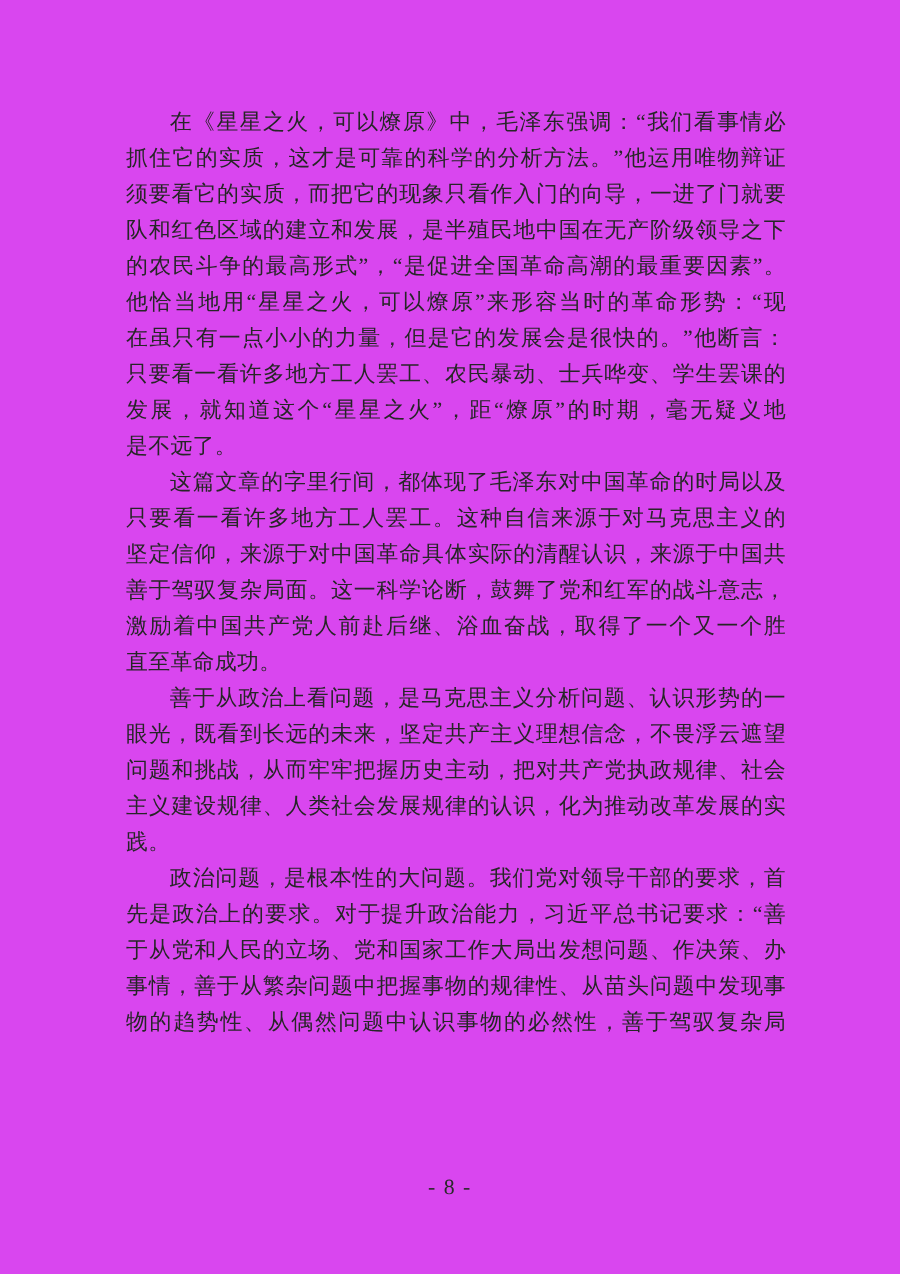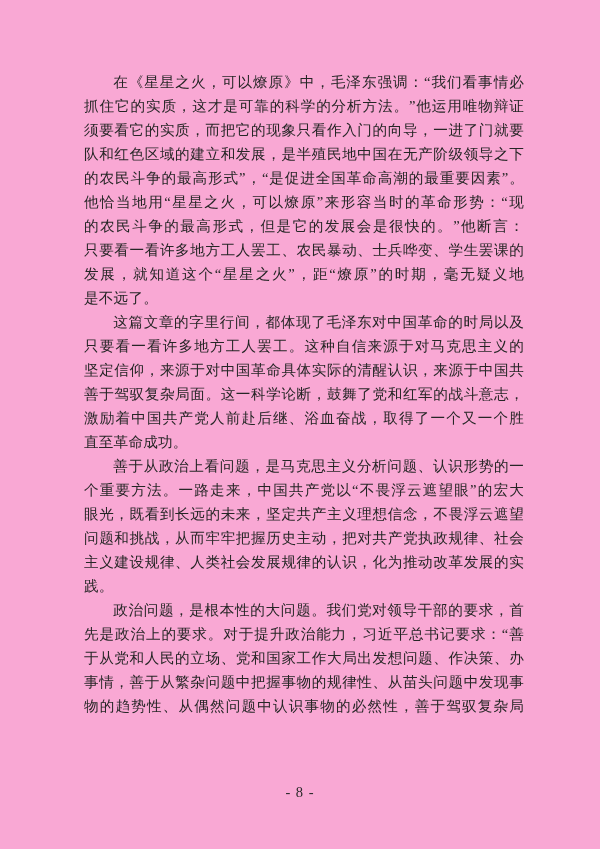--- a/index.html
+++ b/index.html
@@ -4,21 +4,21 @@
 <style>
   html, body {
     margin: 0;
     padding: 0;
     background: #ffffff;
   }
   .page {
     position: relative;
     width: 600px;
     height: 849px;
-    background: #f9a8d4;
+    background: #d946ef;
     font-family: "Liberation Serif", "DejaVu Serif", serif;
     color: #262626;
     overflow: hidden;
   }
   .text-body {
     position: absolute;
     left: 84px;
     top: 70px;
     width: 440px;
   }
@@ -58,36 +58,35 @@
 
 <div class="page">
   <div class="text-body">
       <div class="paragraph">
         <div class="line first-line">在《星星之火，可以燎原》中，毛泽东强调：“我们看事情必</div>
         <div class="line">抓住它的实质，这才是可靠的科学的分析方法。”他运用唯物辩证</div>
         <div class="line">须要看它的实质，而把它的现象只看作入门的向导，一进了门就要</div>
         <div class="line">队和红色区域的建立和发展，是半殖民地中国在无产阶级领导之下</div>
         <div class="line">的农民斗争的最高形式”，“是促进全国革命高潮的最重要因素”。</div>
         <div class="line">他恰当地用“星星之火，可以燎原”来形容当时的革命形势：“现</div>
-        <div class="line">的农民斗争的最高形式，但是它的发展会是很快的。”他断言：</div>
+        <div class="line">在虽只有一点小小的力量，但是它的发展会是很快的。”他断言：</div>
         <div class="line">只要看一看许多地方工人罢工、农民暴动、士兵哗变、学生罢课的</div>
         <div class="line">发展，就知道这个“星星之火”，距“燎原”的时期，毫无疑义地</div>
         <div class="line last-line">是不远了。</div>
       </div>
       <div class="paragraph">
         <div class="line first-line">这篇文章的字里行间，都体现了毛泽东对中国革命的时局以及</div>
         <div class="line">只要看一看许多地方工人罢工。这种自信来源于对马克思主义的</div>
         <div class="line">坚定信仰，来源于对中国革命具体实际的清醒认识，来源于中国共</div>
         <div class="line">善于驾驭复杂局面。这一科学论断，鼓舞了党和红军的战斗意志，</div>
         <div class="line">激励着中国共产党人前赴后继、浴血奋战，取得了一个又一个胜利，</div>
         <div class="line last-line">直至革命成功。</div>
       </div>
       <div class="paragraph">
         <div class="line first-line">善于从政治上看问题，是马克思主义分析问题、认识形势的一</div>
-        <div class="line">个重要方法。一路走来，中国共产党以“不畏浮云遮望眼”的宏大</div>
         <div class="line">眼光，既看到长远的未来，坚定共产主义理想信念，不畏浮云遮望眼</div>
         <div class="line">问题和挑战，从而牢牢把握历史主动，把对共产党执政规律、社会</div>
         <div class="line">主义建设规律、人类社会发展规律的认识，化为推动改革发展的实</div>
         <div class="line last-line">践。</div>
       </div>
       <div class="paragraph">
         <div class="line first-line">政治问题，是根本性的大问题。我们党对领导干部的要求，首</div>
         <div class="line">先是政治上的要求。对于提升政治能力，习近平总书记要求：“善</div>
         <div class="line">于从党和人民的立场、党和国家工作大局出发想问题、作决策、办</div>
         <div class="line">事情，善于从繁杂问题中把握事物的规律性、从苗头问题中发现事</div>

